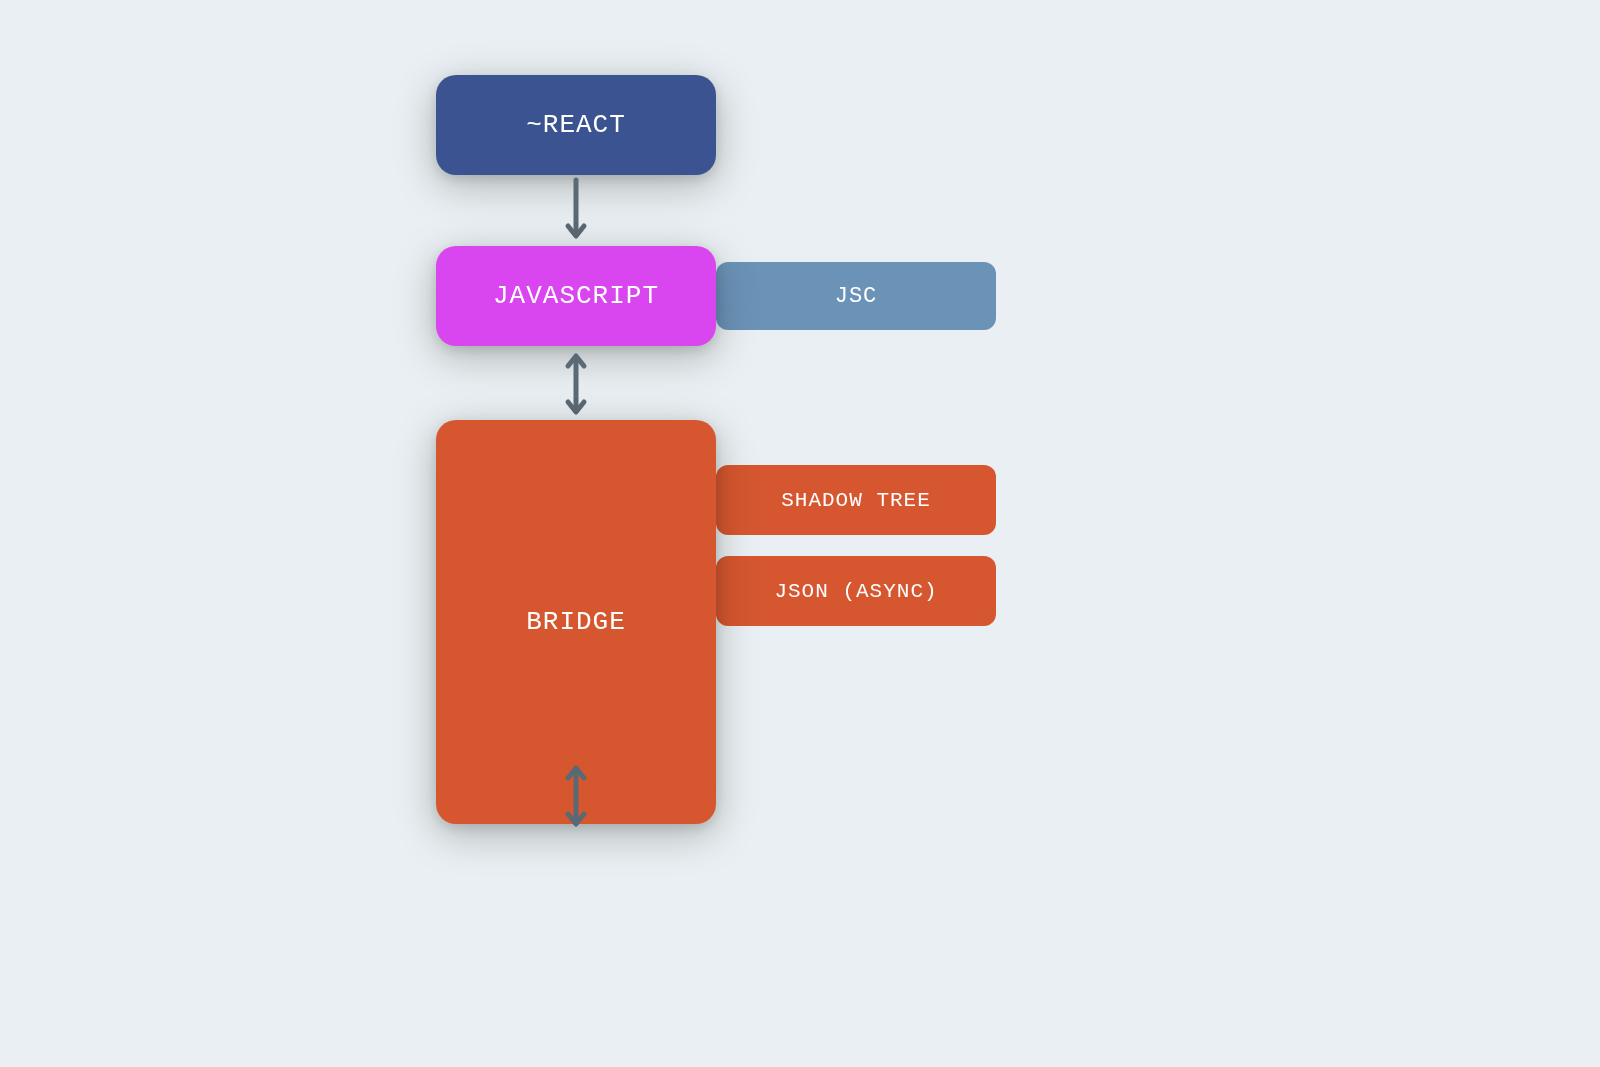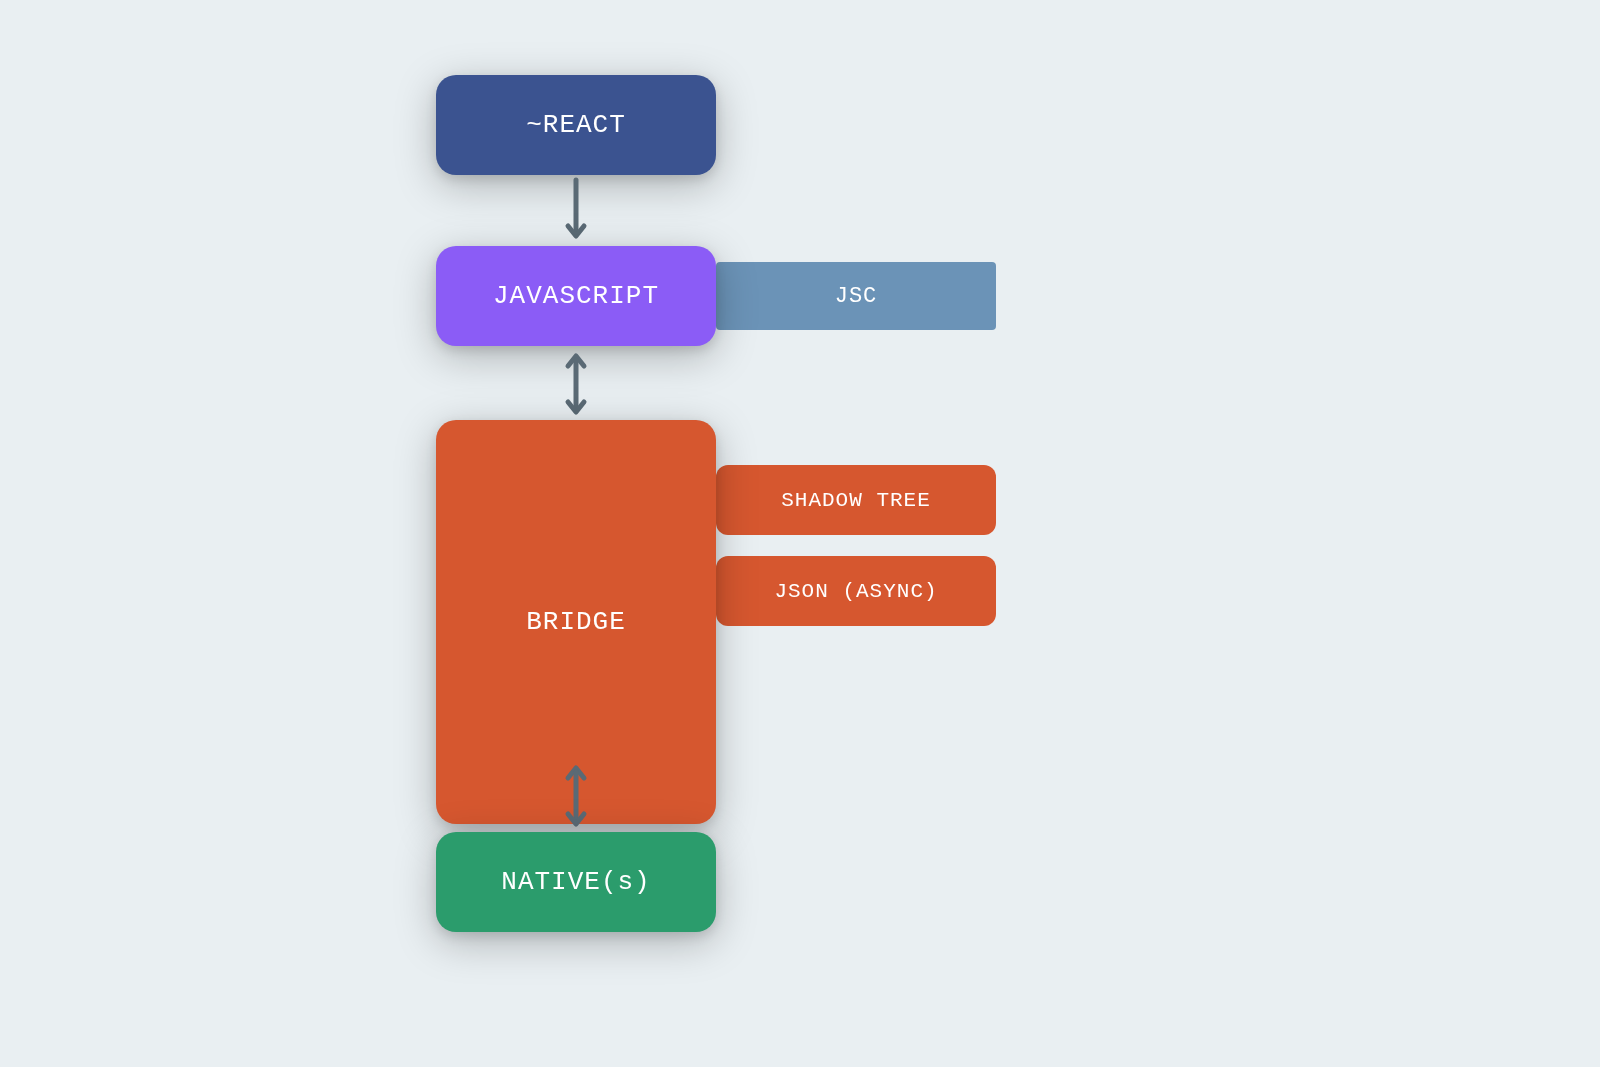--- a/index.html
+++ b/index.html
@@ -32,28 +32,28 @@
   .react {
     left: 436px; top: 75px;
     width: 280px; height: 100px;
     background: #3b5390;
     font-size: 26px;
   }
   .jsc {
     left: 716px; top: 262px;
     width: 280px; height: 68px;
     background: #6b93b7;
-    border-radius: 4px;
+    border-radius: 12px;
     font-size: 22px;
     font-family: Liberation Mono, monospace;
   }
   .javascript {
     left: 436px; top: 246px;
     width: 280px; height: 100px;
-    background: #8b5cf6;
+    background: #d946ef;
     font-size: 26px;
   }
   .bridge-sub {
     position: absolute;
     left: 716px;
     width: 280px; height: 70px;
     background: #d6572f;
     border-radius: 12px;
     display: flex;
     align-items: center;
@@ -120,17 +120,14 @@
   <div class="node bridge shadow">
     <span>BRIDGE</span>
   </div>
 
   <svg class="arrow-svg" style="left:566px; top:762px;" width="20" height="68" viewBox="0 0 20 68">
     <polyline points="2,16 10,6 18,16" fill="none" stroke="#5a6a75" stroke-width="5" stroke-linecap="round" stroke-linejoin="round"></polyline>
     <line x1="10" y1="10" x2="10" y2="58" stroke="#5a6a75" stroke-width="5" stroke-linecap="round"></line>
     <polyline points="2,52 10,62 18,52" fill="none" stroke="#5a6a75" stroke-width="5" stroke-linecap="round" stroke-linejoin="round"></polyline>
   </svg>
 
-  <div class="node native shadow">
-    <span>NATIVE(s)</span>
-  </div>
 
 </div>
 
 </body></html>

